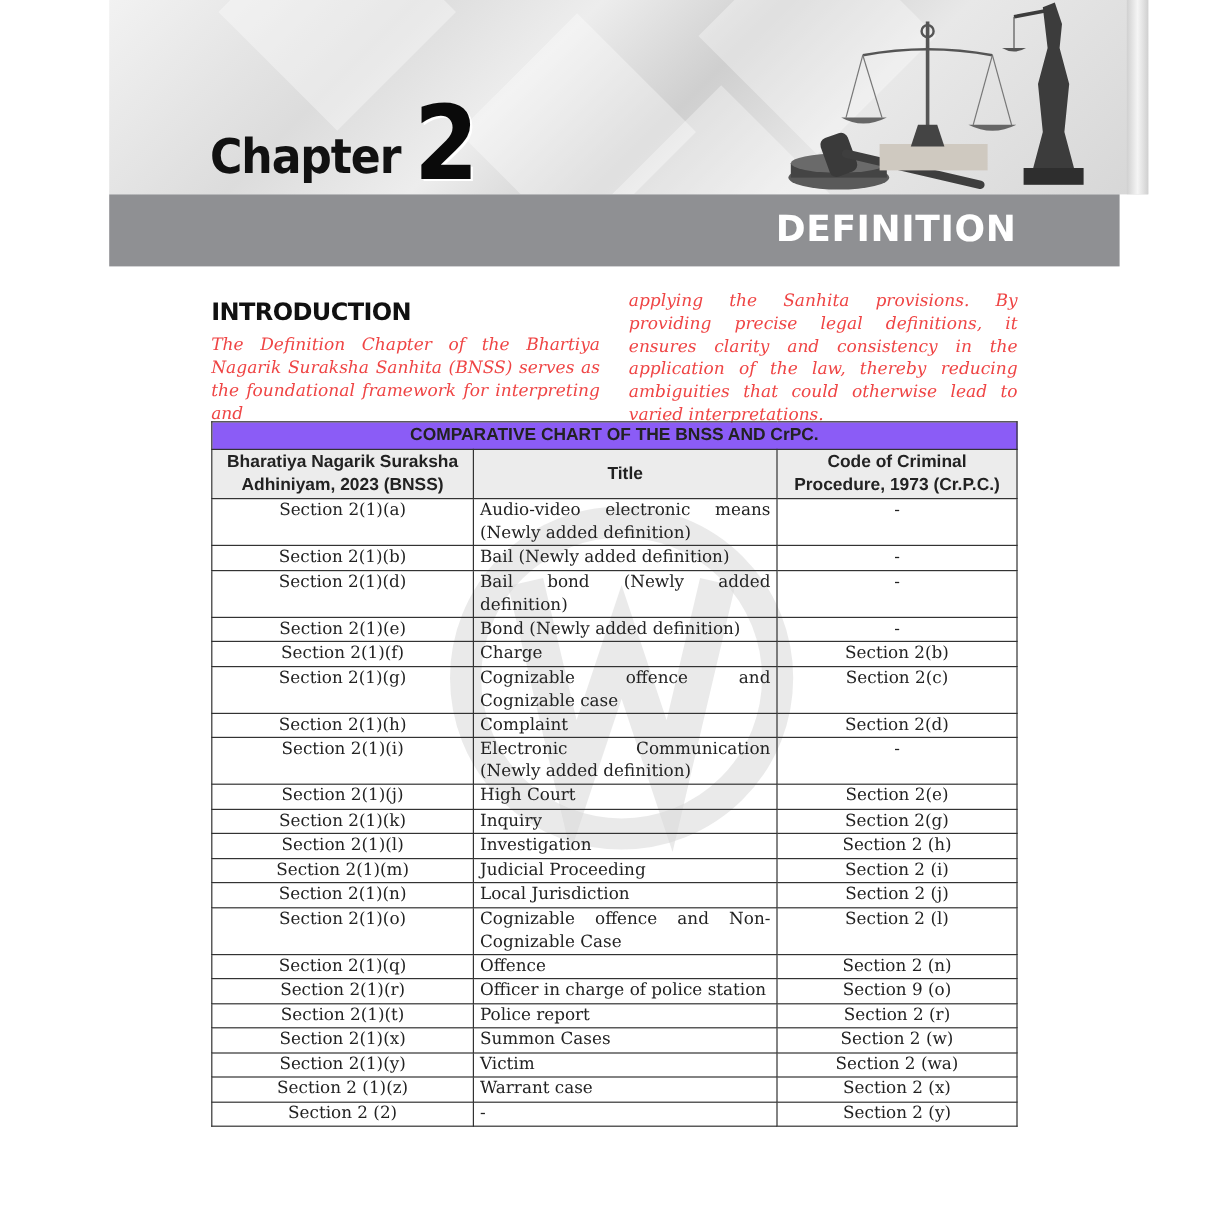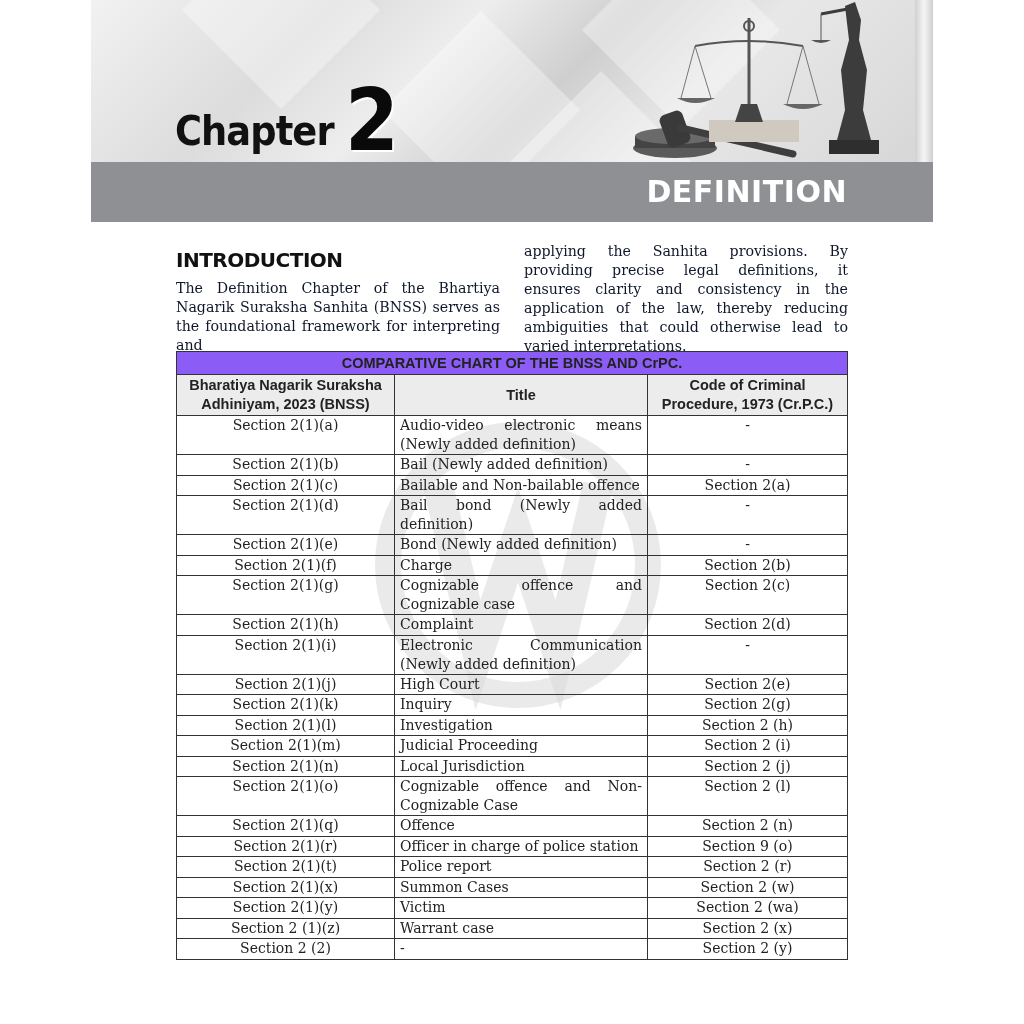--- a/index.html
+++ b/index.html
@@ -1,32 +1,32 @@
 <!DOCTYPE html>
 <html><head>
 <meta charset="utf-8">
 <style>
   html, body { margin:0; padding:0; background:#ffffff; }
   body { width:1024px; height:1024px; position:relative; overflow:hidden; font-family:"DejaVu Serif", serif; color:#222; }
 
   .banner { position:absolute; left:91px; top:0; width:842px; height:162px;
-    background: linear-gradient(135deg, #f2f2f2 0%, #dcdcdc 25%, #ededed 40%, #cfcfcf 55%, #e8e8e8 70%, #d6d6d6 100%); overflow:hidden; }
+    background: linear-gradient(135deg, #f2f2f2 0%, #dcdcdc 25%, #ededed 40%, #cfcfcf 55%, #e8e8e8 70%, #d6d6d6 100%); overflow:hidden;padding-left:24px; }
   .banner .diag { position:absolute; width:140px; height:140px; transform:rotate(45deg); background:rgba(255,255,255,0.35); }
   .banner .edge { position:absolute; right:0; top:0; width:18px; height:162px; background:linear-gradient(90deg,#d0d0d0,#f5f5f5,#cfcfcf); }
   .chapter { position:absolute; left:84px; top:84px; display:flex; align-items:flex-end; }
   .chapter .word { font-family:"DejaVu Sans", sans-serif; font-weight:bold; font-size:40px; color:#111; letter-spacing:-1px; line-height:1; margin-bottom:6px; transform:scaleX(0.92); transform-origin:left bottom; }
   .chapter .num { font-family:"DejaVu Sans", sans-serif; font-weight:bold; font-size:86px; color:#0a0a0a; line-height:0.85; margin-left:-2px; transform:scaleX(0.9); transform-origin:left bottom; text-shadow: 0 0 1px #fff, 2px 2px 0 #fff; }
 
   .scales { position:absolute; right:50px; top:0; width:260px; height:162px; }
 
   .titlebar { position:absolute; left:91px; top:162px; width:842px; height:60px; background:#8f9093; }
   .titlebar .ttl { position:absolute; right:86px; top:12px; font-family:"DejaVu Sans", sans-serif; font-weight:bold; font-size:30px; color:#ffffff; letter-spacing:0.5px; }
 
   .intro-h { position:absolute; left:176px; top:248px; font-family:"DejaVu Sans", sans-serif; font-weight:bold; font-size:20px; color:#111; letter-spacing:-0.5px; }
-  .col-text { position:absolute; font-size:14.2px; line-height:19px; text-align:justify; color:#0f172a; }
+  .col-text { position:absolute; font-size:14.2px; line-height:19px; text-align:justify; color:#ef4444;font-style:italic; }
   .col-left { left:176px; top:279px; width:324px; }
   .col-right { left:524px; top:242px; width:324px; }
 
   .watermark { position:absolute; left:368px; top:415px; width:300px; height:300px; pointer-events:none; }
 
   table.cmp { position:absolute; left:176px; top:351px; width:672px; border-collapse:collapse; font-size:14px; }
   table.cmp td, table.cmp th { border:1px solid #333; padding:0 5px; line-height:19px; vertical-align:top; }
   table.cmp .cap th { background:#8b5cf6; font-weight:bold; text-align:center; height:22px; line-height:22px; font-family:"Liberation Sans", sans-serif; font-size:14.5px; }
   table.cmp .hdr th { background:#ececec; font-weight:bold; text-align:center; vertical-align:middle; font-family:"Liberation Sans", sans-serif; font-size:14.5px; height:40px; }
   table.cmp td.c1 { text-align:center; width:207px;margin-left:40px; }
@@ -108,25 +108,20 @@
         <td class="c1">Section 2(1)(a)</td>
         <td class="c2">Audio-video electronic means (Newly added definition)</td>
         <td class="c3">-</td>
       </tr>
     <tr class="row">
         <td class="c1">Section 2(1)(b)</td>
         <td class="c2">Bail (Newly added definition)</td>
         <td class="c3">-</td>
       </tr>
     <tr class="row">
-        <td class="c1">Section 2(1)(c)</td>
-        <td class="c2">Bailable and Non-bailable offence</td>
-        <td class="c3">Section 2(a)</td>
-      </tr>
-    <tr class="row">
         <td class="c1">Section 2(1)(d)</td>
         <td class="c2">Bail bond (Newly added definition)</td>
         <td class="c3">-</td>
       </tr>
     <tr class="row">
         <td class="c1">Section 2(1)(e)</td>
         <td class="c2">Bond (Newly added definition)</td>
         <td class="c3">-</td>
       </tr>
     <tr class="row">

